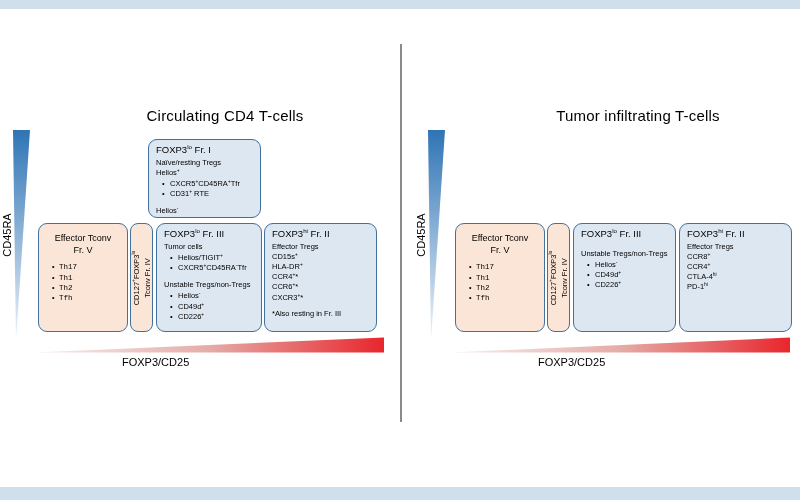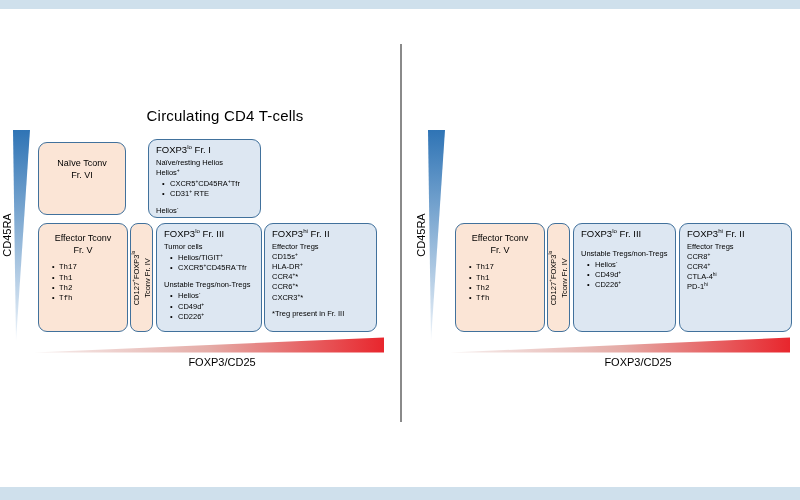--- a/index.html
+++ b/index.html
@@ -38,21 +38,21 @@
 
   .vlabel {
     position:absolute; width:64px; height:14px; transform:rotate(-90deg);
     text-align:center; font-size:11px; line-height:14px; white-space:nowrap;
   }
   .vbox-text {
     position:absolute; left:50%; top:50%; width:106px;
     transform:translate(-50%,-50%) rotate(-90deg);
     text-align:center; font-size:7.5px; line-height:1.4; white-space:nowrap;
   }
-  .xlabel { position:absolute; width:200px; text-align:center; font-size:11px; }
+  .xlabel { position:absolute; width:200px; text-align:left; font-size:11px; }
   svg.wedge { position:absolute; }
 </style>
 </head>
 <body>
 
 <div id="canvas">
   <div class="strip" id="strip-top"></div>
   <div class="strip" id="strip-bottom"></div>
   <div id="divider"></div>
 
@@ -63,30 +63,24 @@
       <defs>
         <linearGradient id="bg-l" x1="0" y1="0" x2="0" y2="1">
           <stop offset="0" stop-color="#2f74b5"></stop>
             <stop offset="1" stop-color="#eef4fa"></stop>
         </linearGradient>
       </defs>
       <polygon points="0,0 17,0 3,211" fill="url(#bg-l)"></polygon>
     </svg>
     <div class="vlabel" style="left:-25px;top:228px">CD45RA</div>
 
-    <div class="box peach" style="left:38px;top:142px;width:88px;height:73px">
-      <div class="box-head" style="padding-top:15px">
-        <div>Naïve Tconv</div>
-        <div>Fr. VI</div>
-      </div>
-    </div>
 
     <div class="box blue pad" style="left:148px;top:139px;width:113px;height:79px">
       <div class="fr-title">FOXP3<sup>lo</sup> Fr. I</div>
-      <div class="body-text">Naïve/resting Helios</div>
+      <div class="body-text">Naïve/resting Tregs</div>
       <div class="body-text">Helios<sup>+</sup></div>
       <ul class="b">
         <li>CXCR5<sup>+</sup>CD45RA<sup>+</sup>Tfr</li>
         <li>CD31<sup>+</sup> RTE</li>
       </ul>
       <div class="body-text" style="margin-top:7px">Helios<sup>-</sup></div>
     </div>
 
     <div class="box peach" style="left:38px;top:223px;width:90px;height:109px">
       <div class="box-head" style="padding-top:9px">
@@ -124,37 +118,38 @@
     </div>
 
     <div class="box blue pad" style="left:264px;top:223px;width:113px;height:109px">
       <div class="fr-title">FOXP3<sup>hi</sup> Fr. II</div>
       <div class="body-text">Effector Tregs</div>
       <div class="body-text">CD15s<sup>+</sup></div>
       <div class="body-text">HLA-DR<sup>+</sup></div>
       <div class="body-text">CCR4<sup>+</sup>*</div>
       <div class="body-text">CCR6<sup>+</sup>*</div>
       <div class="body-text">CXCR3<sup>+</sup>*</div>
-      <div class="footnote" style="margin-top:6px">*Treg present in Fr. III</div>
+      <div class="footnote" style="margin-top:6px">*Also resting in Fr. III</div>
     </div>
 
     <svg class="wedge" style="left:34px;top:337px" width="350" height="16">
       <defs>
         <linearGradient id="rg-l" x1="0" y1="0" x2="1" y2="0">
           <stop offset="0" stop-color="#f6f0ef"></stop>
           <stop offset="0.5" stop-color="#e5aca7"></stop>
           <stop offset="1" stop-color="#e8262d"></stop>
         </linearGradient>
       </defs>
       <polygon points="0,15.5 350,0.5 350,15.5" fill="url(#rg-l)"></polygon>
     </svg>
     <div class="xlabel" style="left:122px;top:356px">FOXP3/CD25</div>
   </section>
 
   <section class="panel" id="panel-right">
+    <div class="panel-title" style="left:100px;top:107px;width:264px">Tumor infiltrating T-cells</div>
 
     <svg class="wedge" style="left:22px;top:130px" width="18" height="212">
       <defs>
         <linearGradient id="bg-r" x1="0" y1="0" x2="0" y2="1">
           <stop offset="0" stop-color="#2f74b5"></stop>
             <stop offset="1" stop-color="#eef4fa"></stop>
         </linearGradient>
       </defs>
       <polygon points="0,0 17,0 3,211" fill="url(#bg-r)"></polygon>
     </svg>

